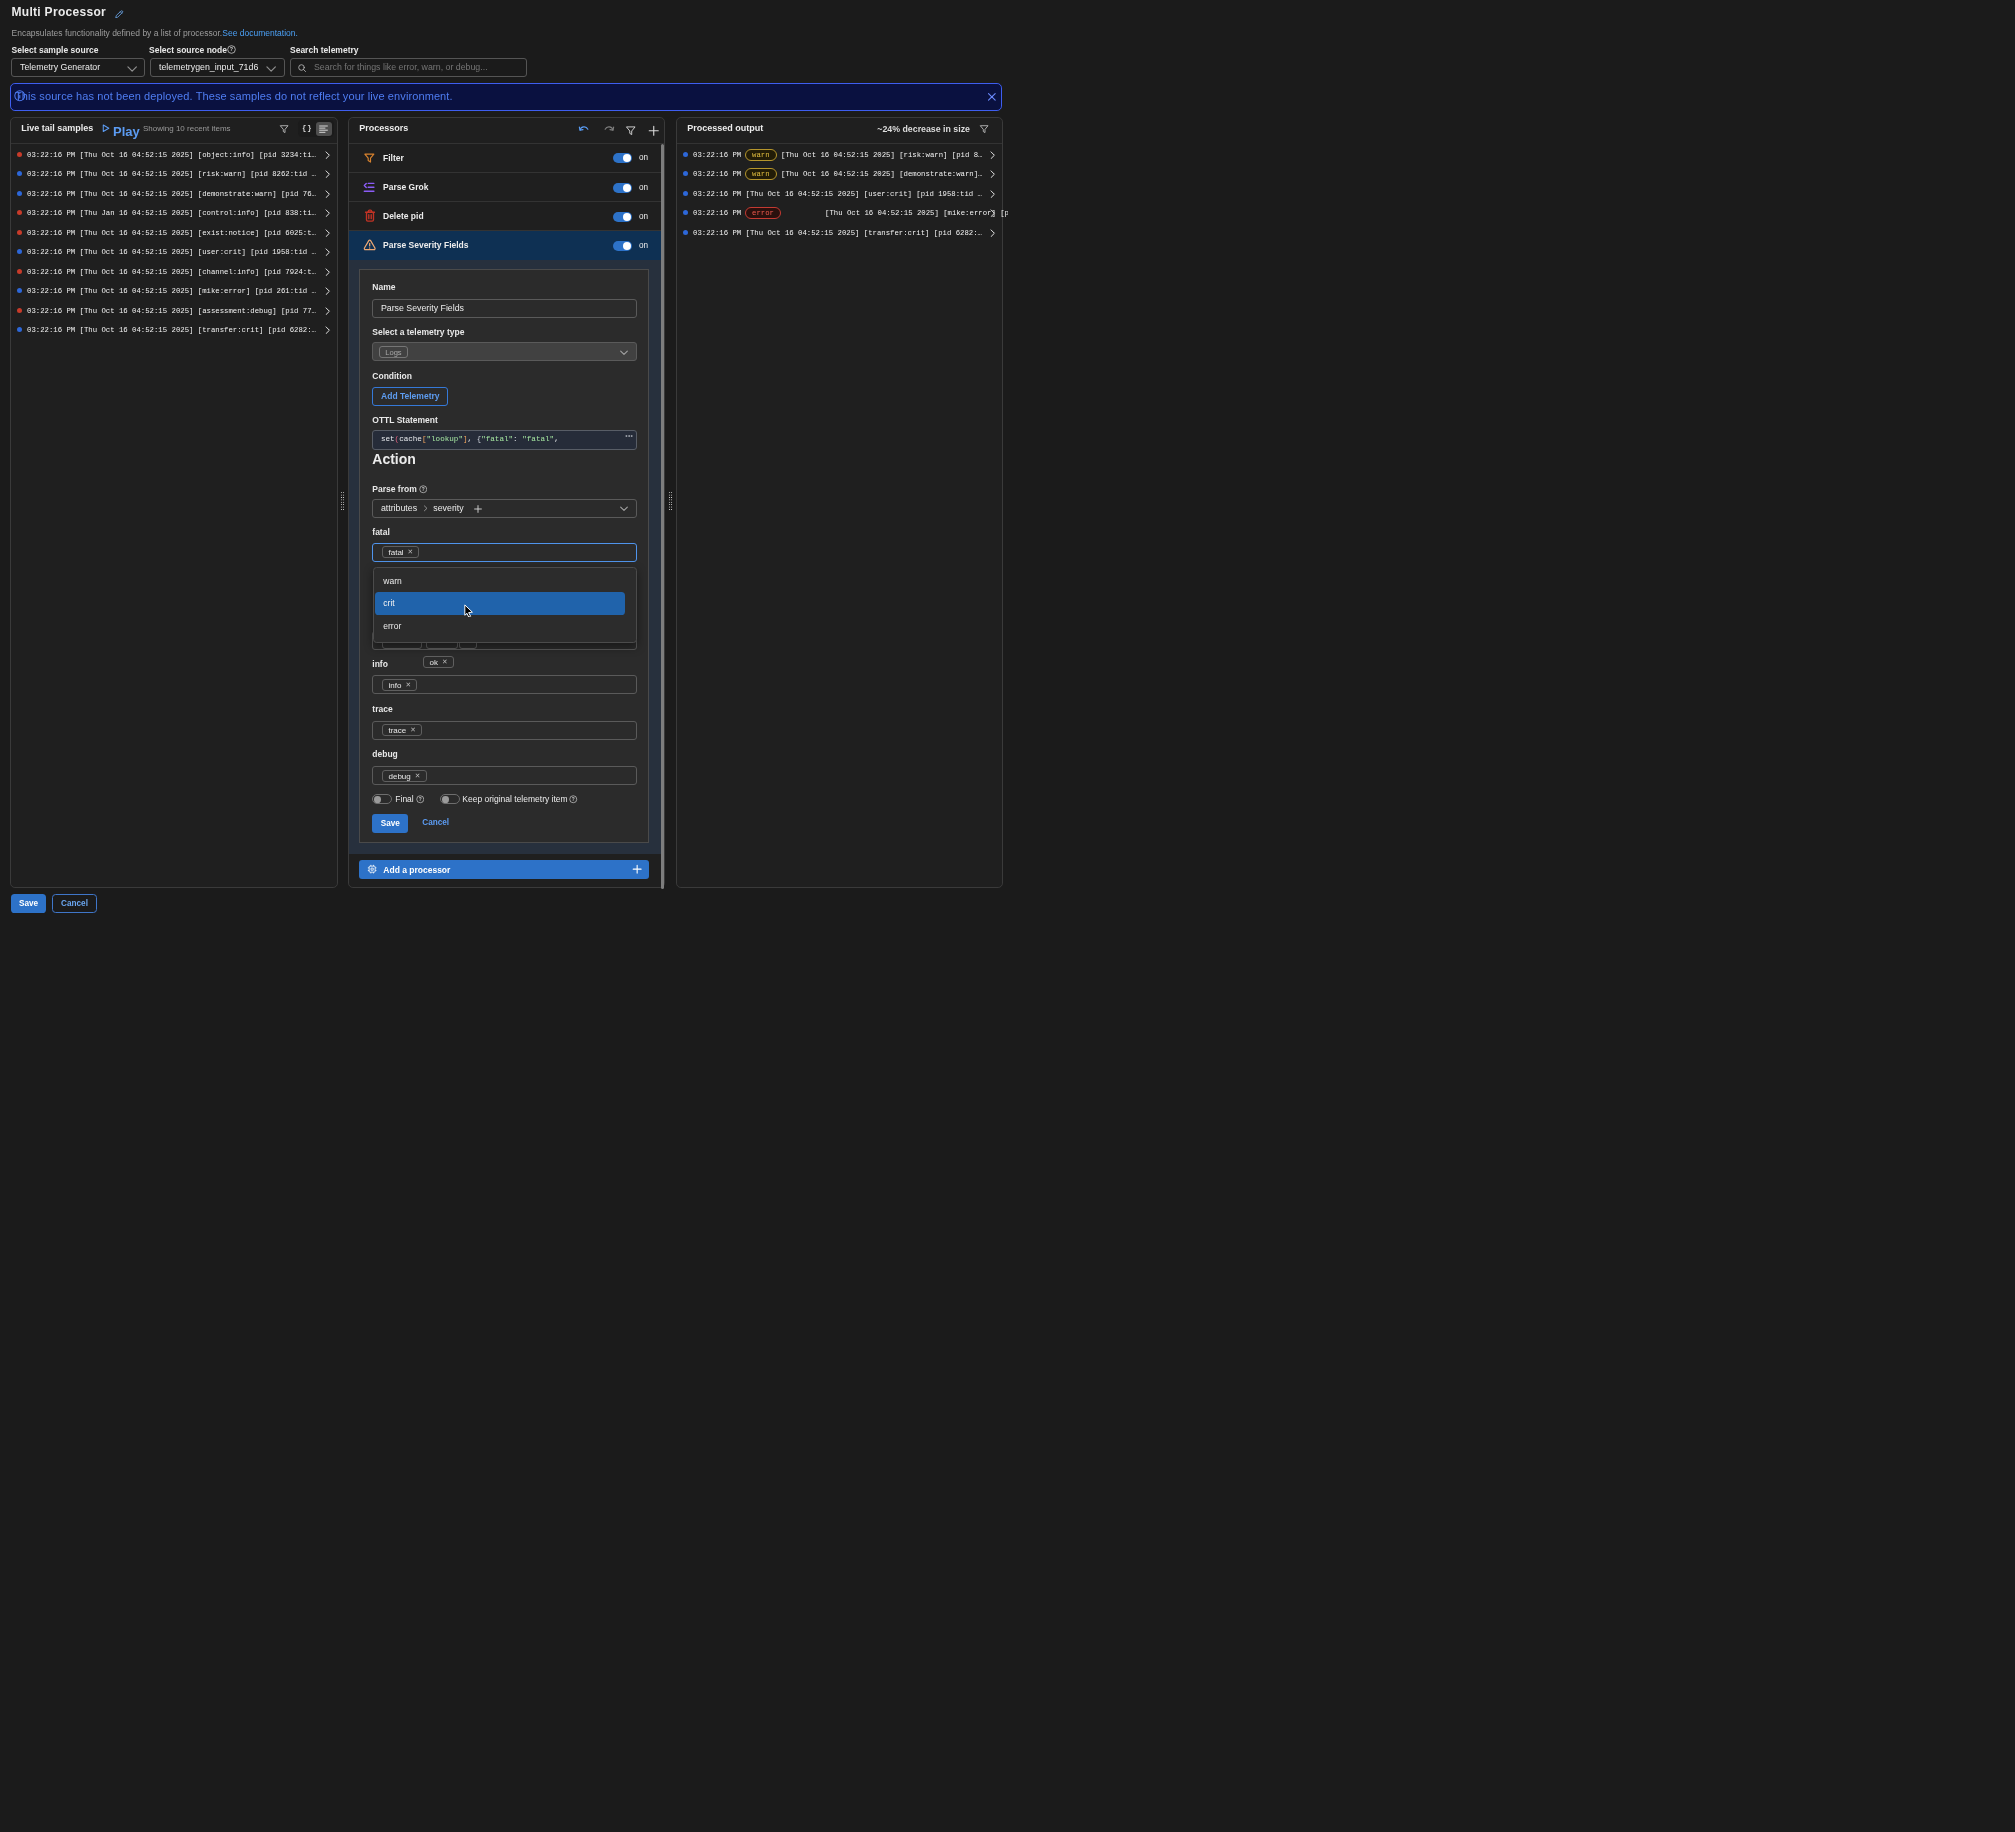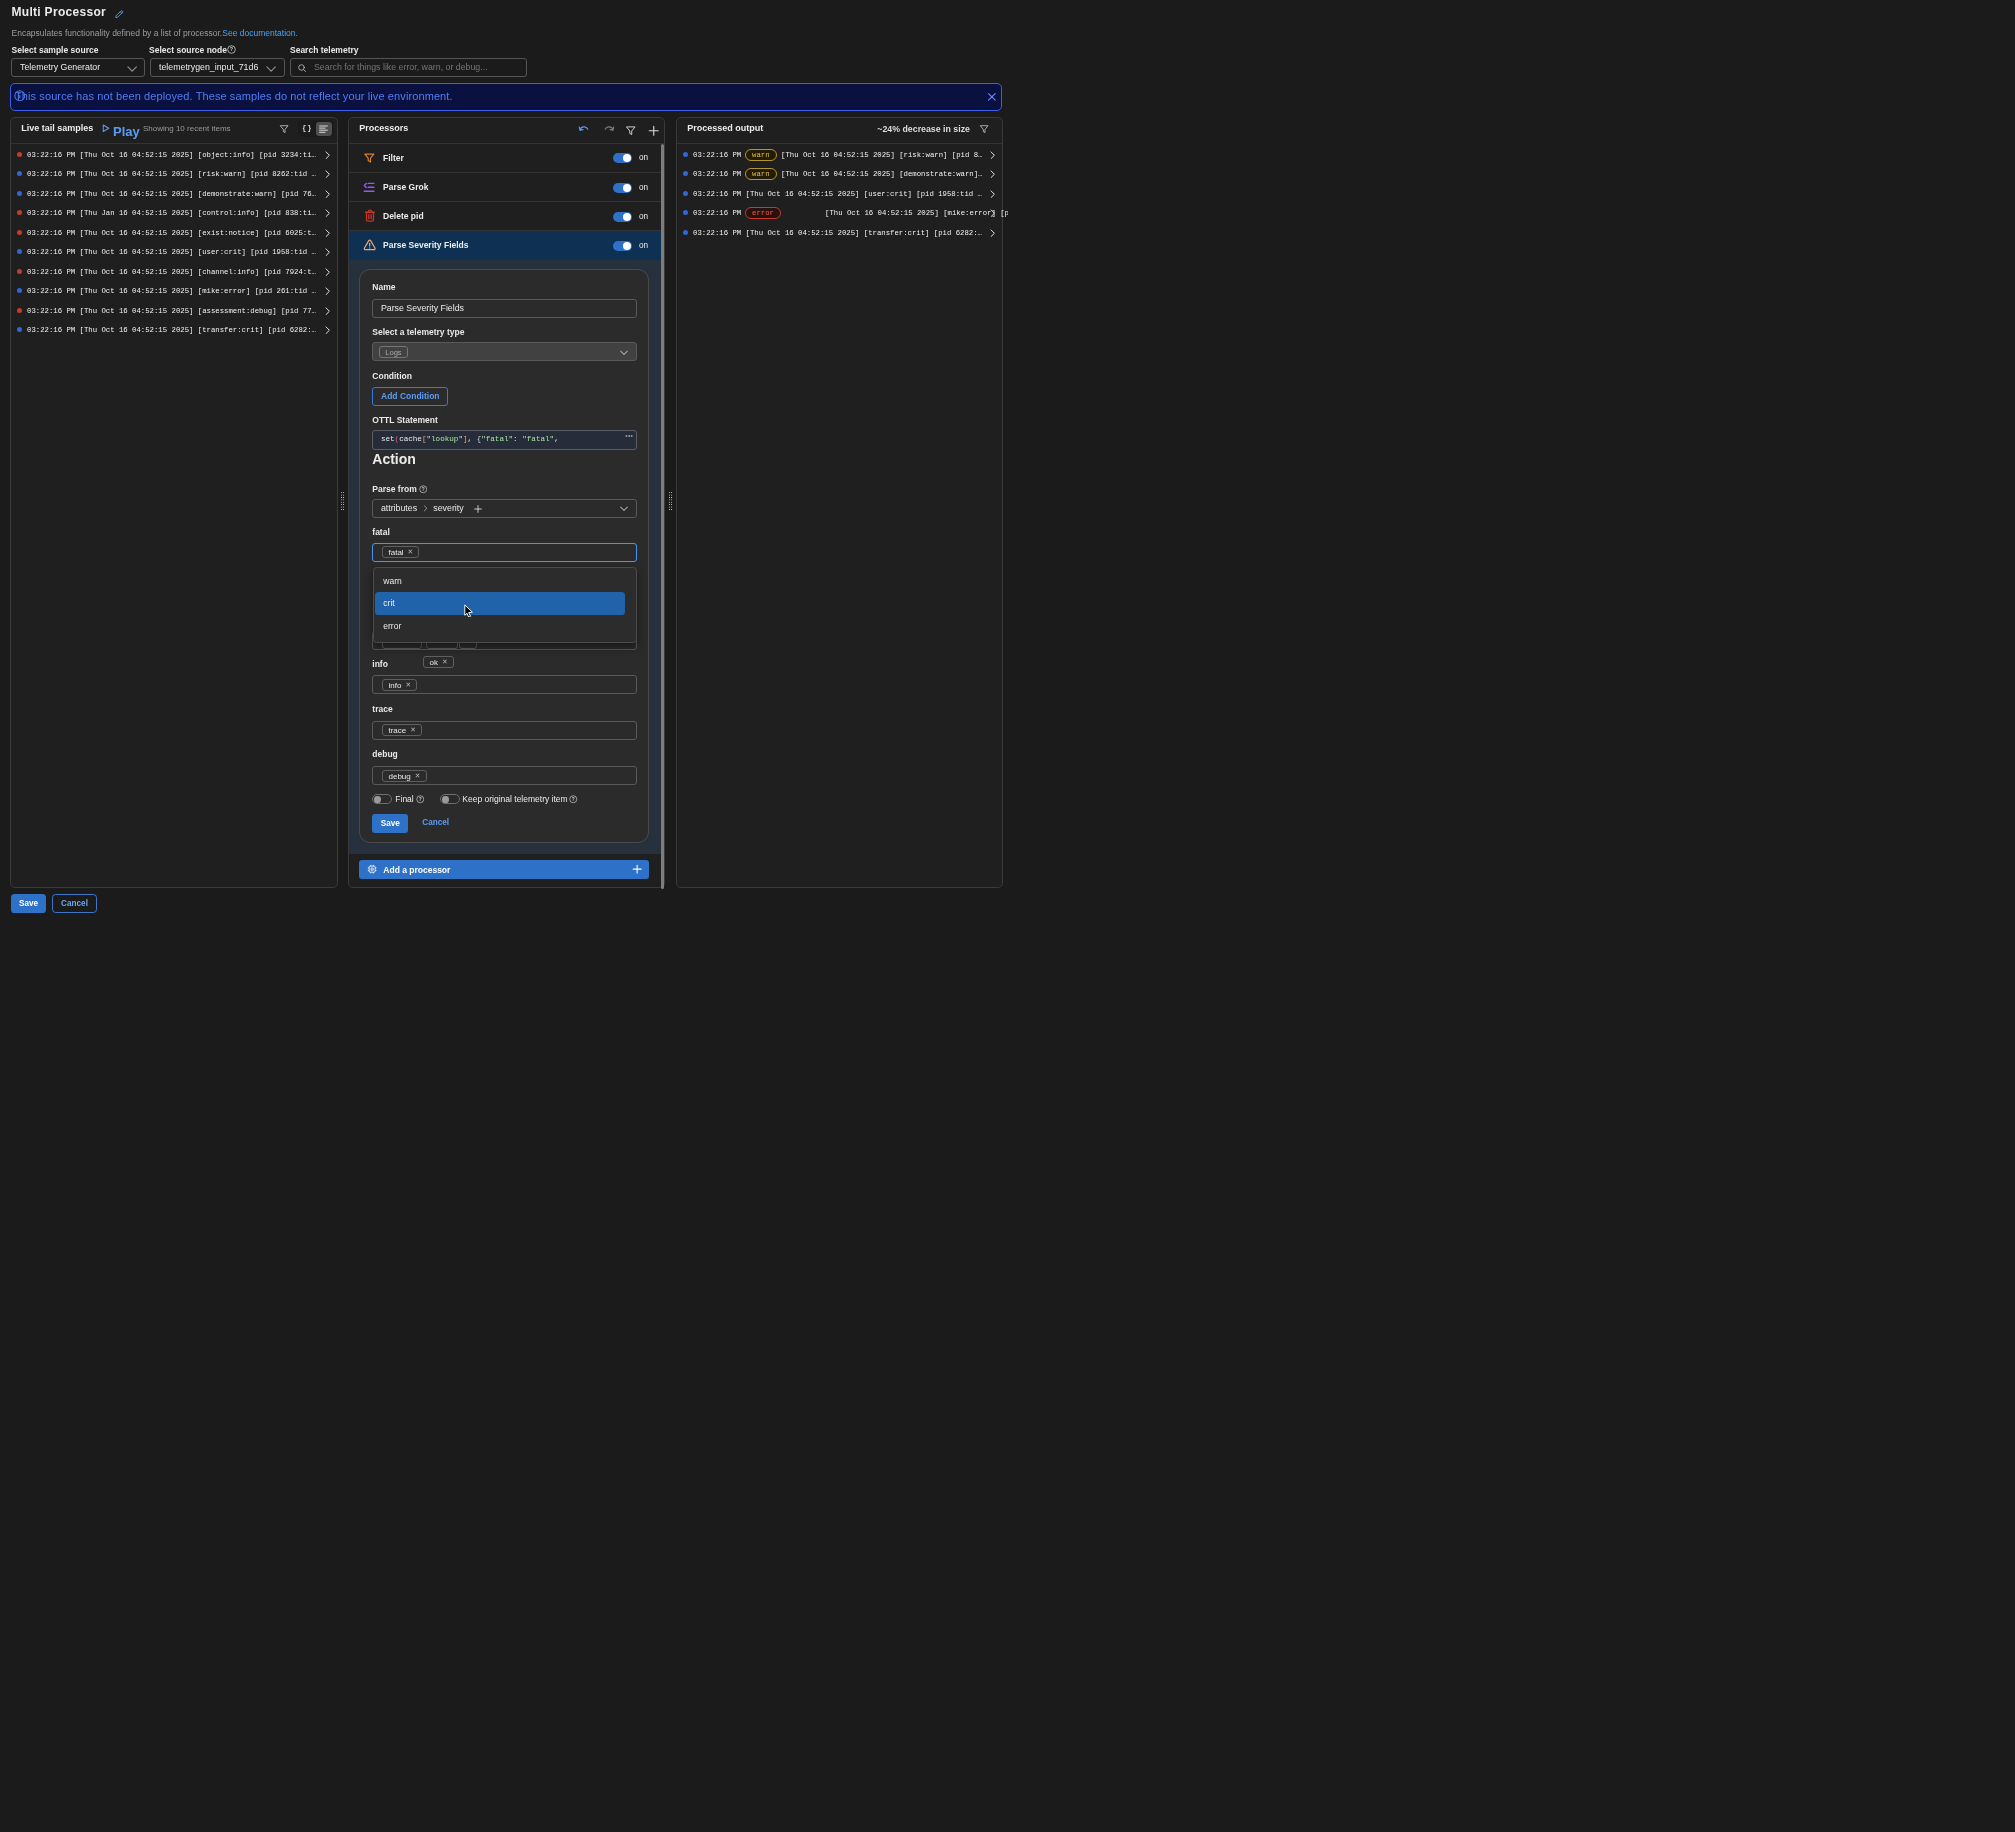--- a/index.html
+++ b/index.html
@@ -225,34 +225,34 @@
       </svg>
     <div class="abs" style="left:34px; top:9px; font-size:8.5px; font-weight:600; color:#ececec;">Parse Severity Fields</div>
     <div class="tog on" style="right:32px; top:9.7px;">
         <div class="knob"></div>
       </div>
     <div class="abs" style="right:16px; top:9.7px; font-size:8.2px; color:#ececec;">on</div>
   </div>
 
   <div class="abs" style="top:142px; left:0; right:0; height:594px; background:#27303d;"></div>
 
-  <div class="abs" id="card" style="left:10.3px; top:151px; width:290px; height:574px; background:#2b2b2b; border:0.6px solid #4a4a4a; border-radius:11px;">
+  <div class="abs" id="card" style="left:10.3px; top:151px; width:290px; height:574px; background:#2b2b2b; border:0.6px solid #4a4a4a; border-radius:0;">
     <div class="lbl" style="left:12px; top:12px;">Name</div>
     <div class="inp" style="left:12px; top:29px; width:265px;"></div>
     <div class="abs" style="left:20.6px; top:33px; font-size:8.8px; color:#ececec;">Parse Severity Fields</div>
 
     <div class="lbl" style="left:12px; top:57px;">Select a telemetry type</div>
     <div class="abs" style="left:12px; top:72px; width:265px; height:19px; background:#414141; border:0.6px solid #5a5a5a; border-radius:3px;"></div>
     <div class="abs" style="left:19px; top:76px; height:12.4px; border:0.6px solid #757575; border-radius:3px; padding:0 4.9px; font-size:7.6px; line-height:11.5px; color:#a8a8a8;">Logs</div>
     <svg class="abs" style="left:260px; top:80px;" width="8" height="5.5" viewBox="0 0 12 8" fill="none" stroke="#a5a5a5" stroke-width="1.6" stroke-linecap="round" stroke-linejoin="round">
         <path d="M1 1.5 6 6.5 11 1.5"></path>
       </svg>
 
     <div class="lbl" style="left:12px; top:101px;">Condition</div>
-    <div class="abs" style="left:12px; top:117px; width:76px; height:18.5px; border:0.9px solid #3579d8; border-radius:3px; color:#5d9cf0; font-size:8.5px; font-weight:700; text-align:center; line-height:17px;">Add Condition</div>
+    <div class="abs" style="left:12px; top:117px; width:76px; height:18.5px; border:0.9px solid #3579d8; border-radius:3px; color:#5d9cf0; font-size:8.5px; font-weight:700; text-align:center; line-height:17px;">Add Telemetry</div>
 
     <div class="lbl" style="left:12px; top:145px;">OTTL Statement</div>
     <div class="abs" style="left:12px; top:160px; width:265px; height:20px; background:#262c39; border:0.6px solid #585d66; border-radius:3px;"></div>
     <div class="abs mono" style="left:20.6px; top:165px; font-size:7.6px; color:#e9ebee; white-space:pre;">set<span style="color:#e3607d;">(</span>cache<span style="color:#efa35e;">[</span><span style="color:#a5e6a0;">"lookup"</span><span style="color:#efa35e;">]</span>, <span style="color:#c9ced6;">{</span><span style="color:#a5e6a0;">"fatal"</span>: <span style="color:#a5e6a0;">"fatal"</span>,</div>
     <div class="abs" style="left:265px; top:162px; font-size:6.7px; color:#979ca4; letter-spacing:0.3px;">•••</div>
 
     <div class="abs" style="left:12px; top:181px; font-size:14px; font-weight:700; color:#ececec;">Action</div>
 
     <div class="lbl" style="left:12px; top:214px;">Parse from<svg class="qi" style="vertical-align:-1.5px; margin-left:1.8px;font-size:14px" width="8.5" height="8.5" viewBox="0 0 16 16" fill="none">
           <circle cx="8" cy="8" r="6.6" stroke="#cfcfcf" stroke-width="1.3"></circle>

